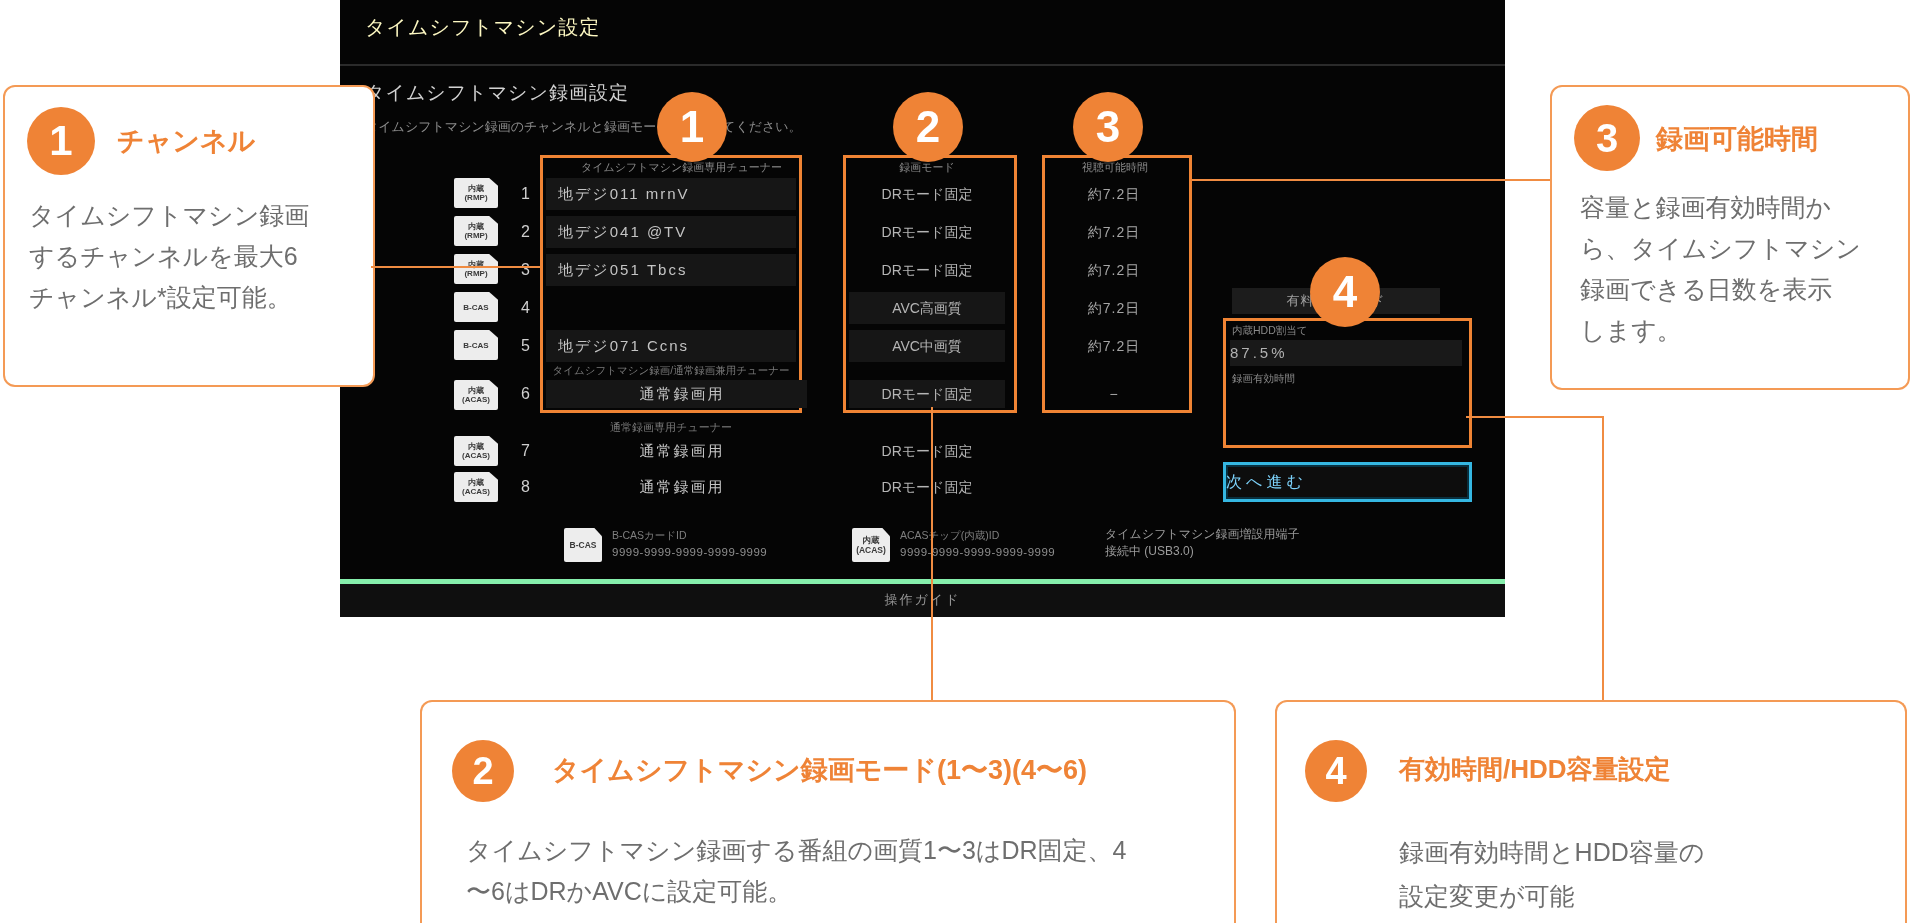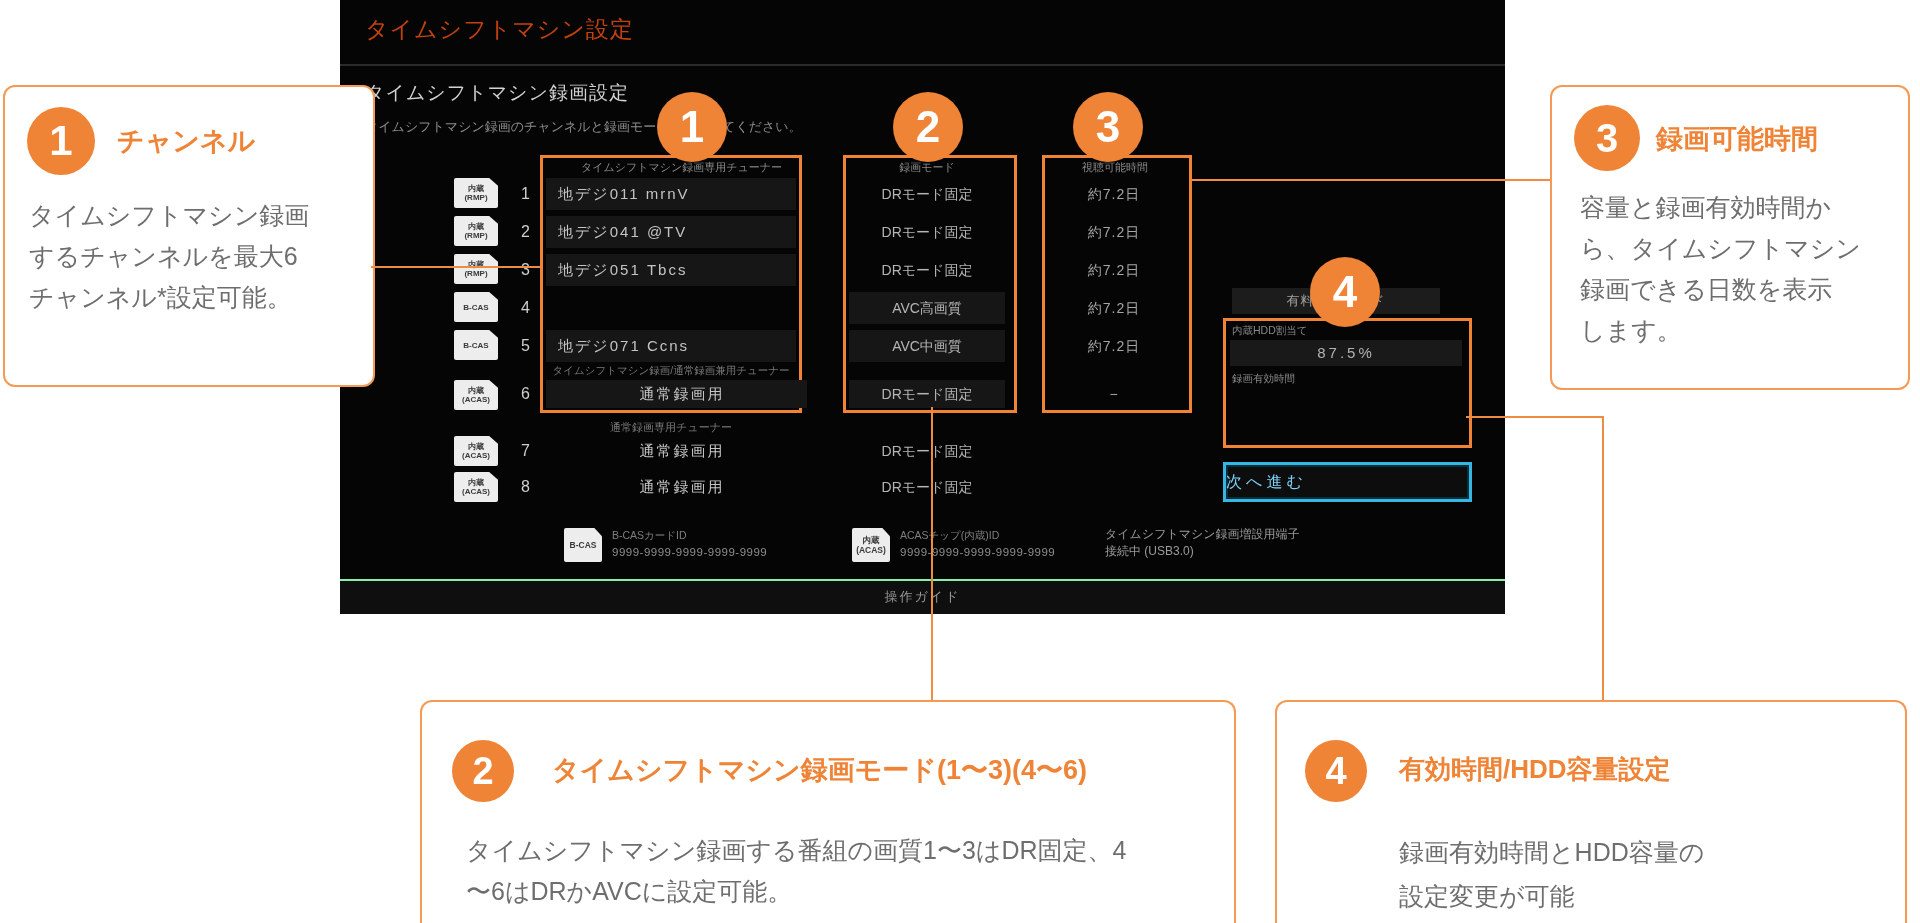--- a/index.html
+++ b/index.html
@@ -1,21 +1,21 @@
 <!DOCTYPE html>
 <html><head>
 <meta charset="utf-8">
 <style>
   html,body{margin:0;padding:0;}
   body{width:1920px;height:923px;position:relative;overflow:hidden;background:#ffffff;
        font-family:"Liberation Sans","DejaVu Sans",sans-serif;}
 
   
   .screen{position:absolute;left:340px;top:0;width:1165px;height:612px;background:#050505;}
-  .scr-title{position:absolute;left:25px;top:14px;font-size:23px;color:#c2410c;letter-spacing:1px;}
+  .scr-title{position:absolute;left:25px;top:14px;font-size:20px;color:#fef9c3;letter-spacing:1px;}
   .scr-divider{position:absolute;left:0;top:64px;width:100%;height:2px;background:#2b2b2b;}
   .sec-title{position:absolute;left:25px;top:80px;font-size:19px;color:#d2d2d2;letter-spacing:1px;}
   .sec-desc{position:absolute;left:25px;top:118px;font-size:13px;color:#8c8c8c;}
 
   
   .colbox{position:absolute;border:3px solid #f08434;}
   .box1{left:200px;top:155px;width:256px;height:252px;}
   .box2{left:503px;top:155px;width:168px;height:252px;}
   .box3{left:702px;top:155px;width:144px;height:252px;}
   .colhead{position:absolute;font-size:11px;color:#8a8a8a;text-align:center;}
@@ -44,40 +44,40 @@
   .plain{background:none;}
   .h28{height:28px;line-height:28px;}
   .h30{height:30px;line-height:30px;}
 
   
   .guide-btn{position:absolute;left:892px;top:288px;width:208px;height:26px;background:#1c1c1c;
     color:#a0a0a0;font-size:13px;text-align:center;line-height:26px;letter-spacing:1px;}
   .hddbox{position:absolute;left:883px;top:318px;width:243px;height:124px;border:3px solid #f08434;}
   .hdd-label{position:absolute;left:892px;top:324px;font-size:10.5px;color:#8a8a8a;}
   .pct-bar{position:absolute;left:890px;top:340px;width:232px;height:26px;background:#191919;
-    color:#b2b2b2;font-size:15px;letter-spacing:3px;text-align:center;line-height:26px;}
+    color:#b2b2b2;font-size:15px;letter-spacing:3px;line-height:26px;}
   .time-label{position:absolute;left:892px;top:372px;font-size:10.5px;color:#8a8a8a;}
   .times-box{position:absolute;left:890px;top:388px;width:230px;height:48px;background:#101010;
     border:1px solid #303030;color:#b4b4b4;font-size:12.5px;line-height:20px;padding:4px 0 0 10px;
     white-space:nowrap;}
   .sat{color:#3fa9d8;font-weight:bold;} .sun{color:#cf3b2f;font-weight:bold;}
   .next-btn{position:absolute;left:883px;top:462px;width:243px;height:34px;background:#0d0d0d;
     border:3px solid #35b7e2;box-shadow:inset 0 0 0 2px #09303f;color:#7dd3fc;font-size:16px;
     letter-spacing:4px;text-align:left;line-height:34px;}
 
   
   .id-icon{position:absolute;top:528px;width:38px;height:34px;background:#ededed;color:#3a3a3a;
     display:flex;flex-direction:column;align-items:center;justify-content:center;line-height:10px;
     font-size:8.5px;font-weight:bold;border-radius:2px;
     clip-path:polygon(0 0,80% 0,100% 24%,100% 100%,0 100%);}
   .id-label{position:absolute;top:529px;font-size:10.5px;color:#7f7f7f;}
   .id-value{position:absolute;top:546px;font-size:11.5px;color:#8f8f8f;letter-spacing:0.5px;}
   .term-1{position:absolute;left:765px;top:526px;font-size:12px;color:#9c9c9c;}
   .term-2{position:absolute;left:765px;top:543px;font-size:12px;color:#9c9c9c;}
-  .foot-bar{position:absolute;left:0;top:579px;width:100%;height:33px;background:#0f0f0f;border-top:2px solid #86efac;}
+  .foot-bar{position:absolute;left:0;top:579px;width:100%;height:33px;background:#0f0f0f;border-top:5px solid #86efac;}
   .foot-text{width:100%;text-align:center;font-size:13px;color:#989898;line-height:31px;letter-spacing:2px;}
 
   
   .badge{position:absolute;background:#ef8336;border-radius:50%;color:#ffffff;font-weight:bold;
     text-align:center;z-index:5;}
   .bscreen{width:70px;height:70px;font-size:44px;line-height:70px;}
   .b1{left:657px;top:92px;} .b2{left:893px;top:92px;} .b3{left:1073px;top:92px;} .b4{left:1310px;top:257px;}
 
   
   .co{position:absolute;background:#ffffff;border:2px solid #f49a55;border-radius:12px;}

